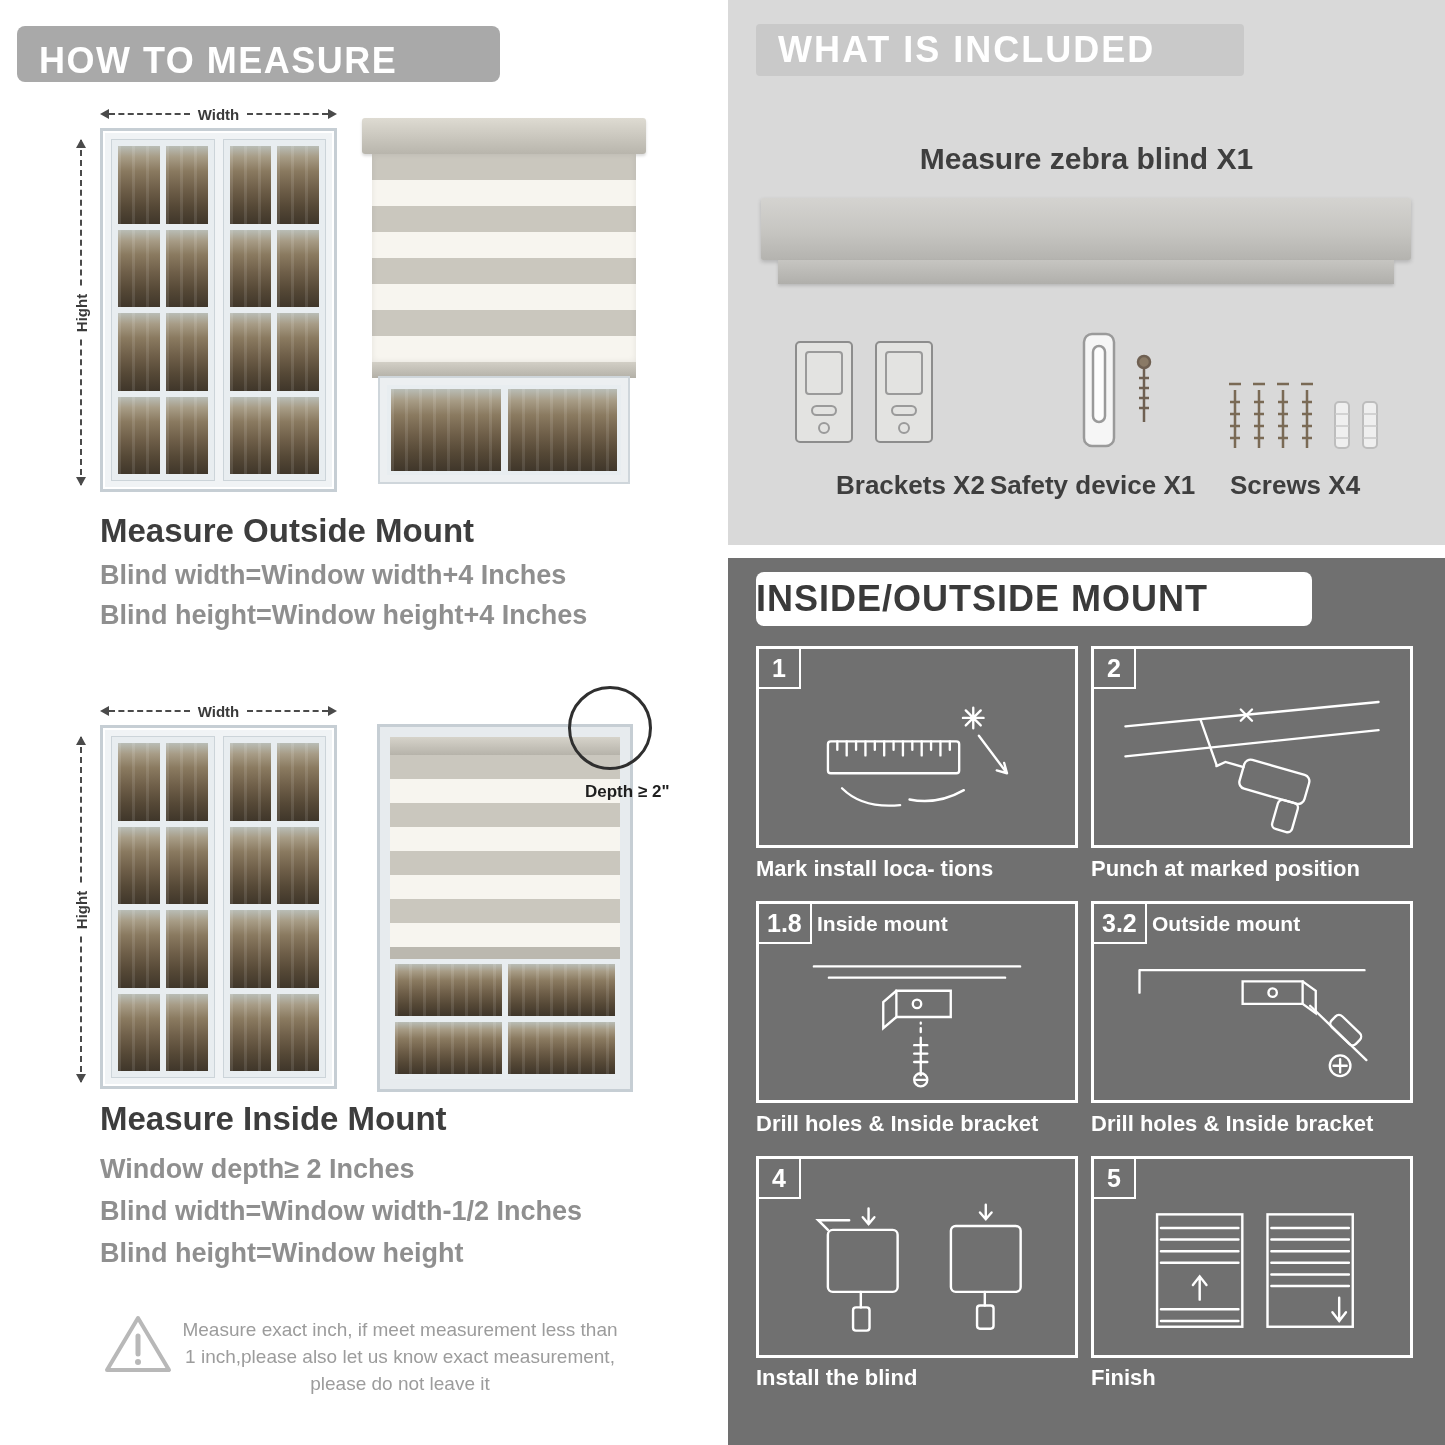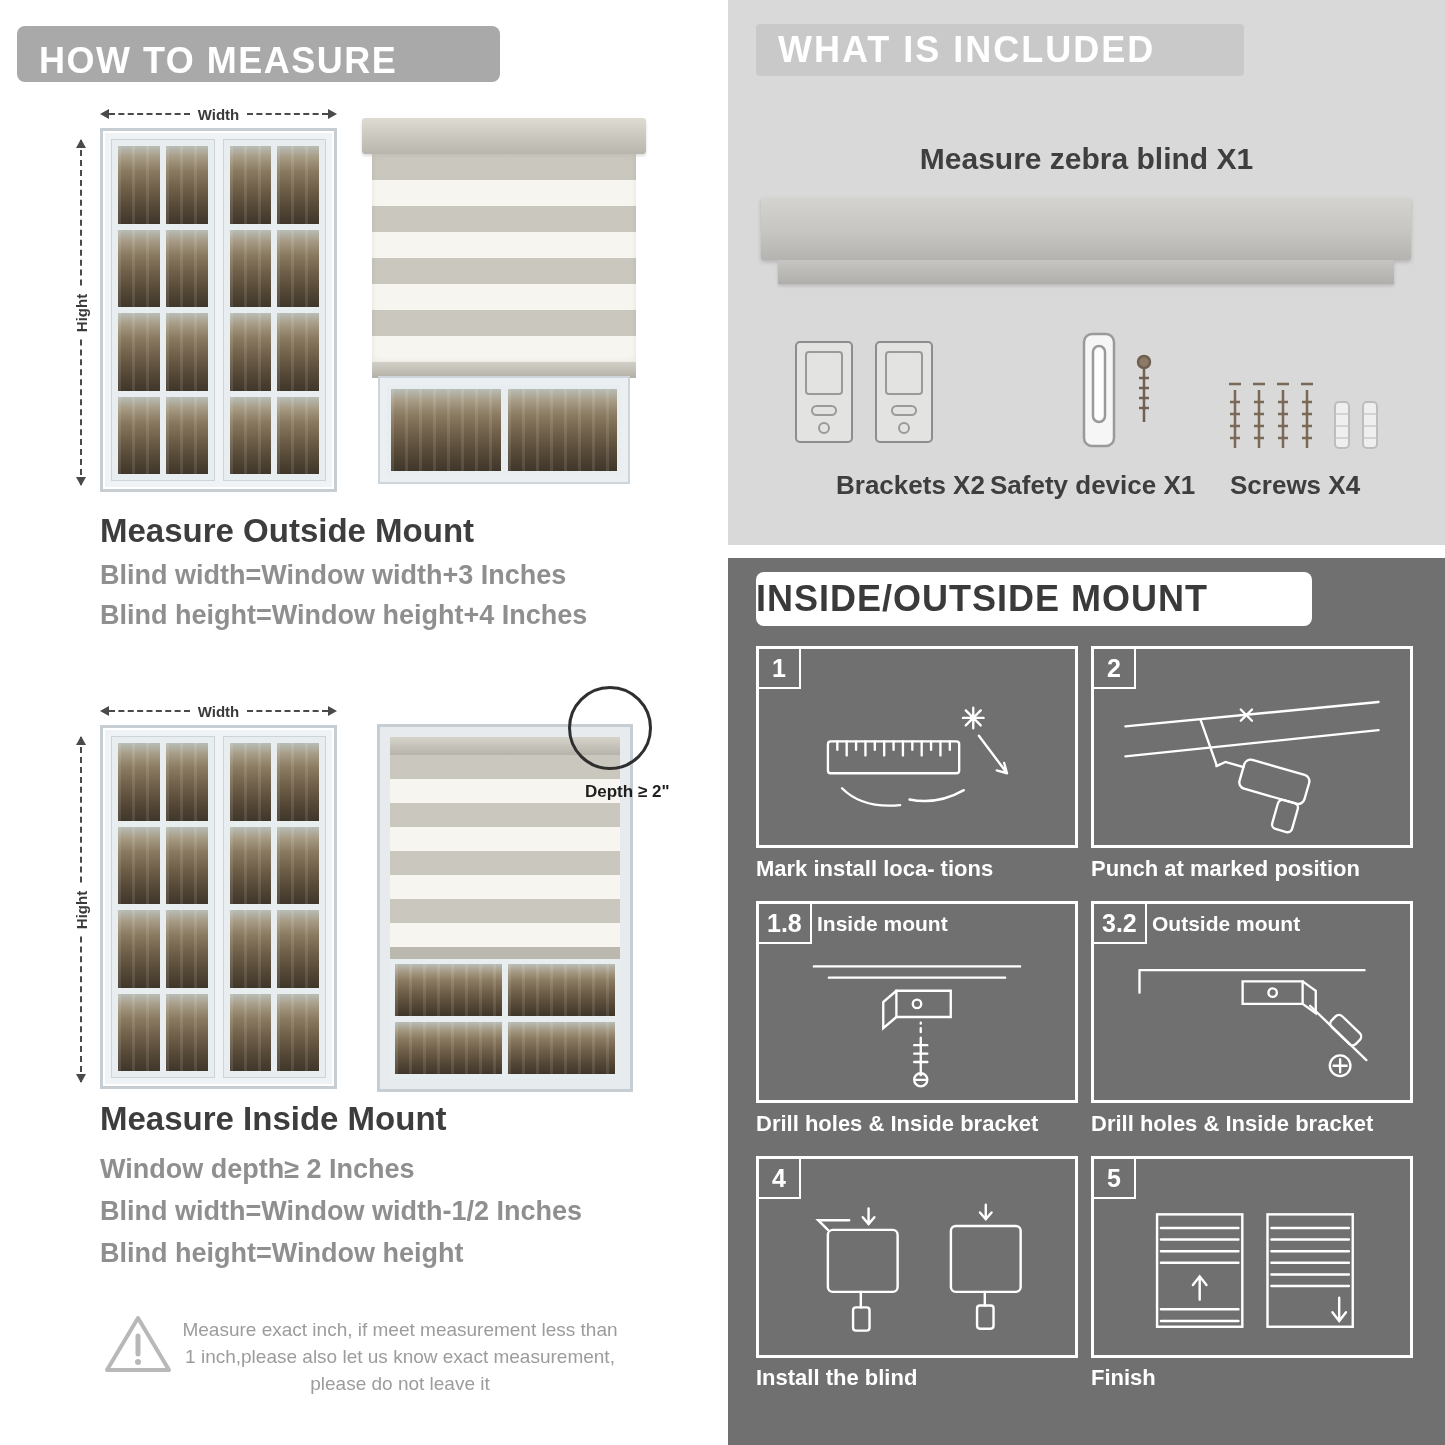--- a/index.html
+++ b/index.html
@@ -135,21 +135,21 @@
     <div class="cassette"></div>
     <div class="stripes"></div>
     <div class="bottomrail"></div>
     <div class="mini-win">
       <div class="pane"></div>
         <div class="pane"></div>
     </div>
   </div>
 
   <div class="sec-title" style="left:100px; top:512px;">Measure Outside Mount</div>
-  <div class="gline" style="left:100px; top:560px;">Blind width=Window width+3 Inches</div>
+  <div class="gline" style="left:100px; top:560px;">Blind width=Window width+4 Inches</div>
   <div class="gline" style="left:100px; top:600px;">Blind height=Window height+4 Inches</div>
 
   <div class="h-arrow" style="left:100px; top:703px; width:237px;">
     <span class="ah-l"></span>
     <span class="aline"></span>
     <span class="alabel">Width</span>
     <span class="aline"></span>
     <span class="ah-r"></span>
   </div>
   <div class="v-arrow" style="left:74px; top:737px; height:345px;">

